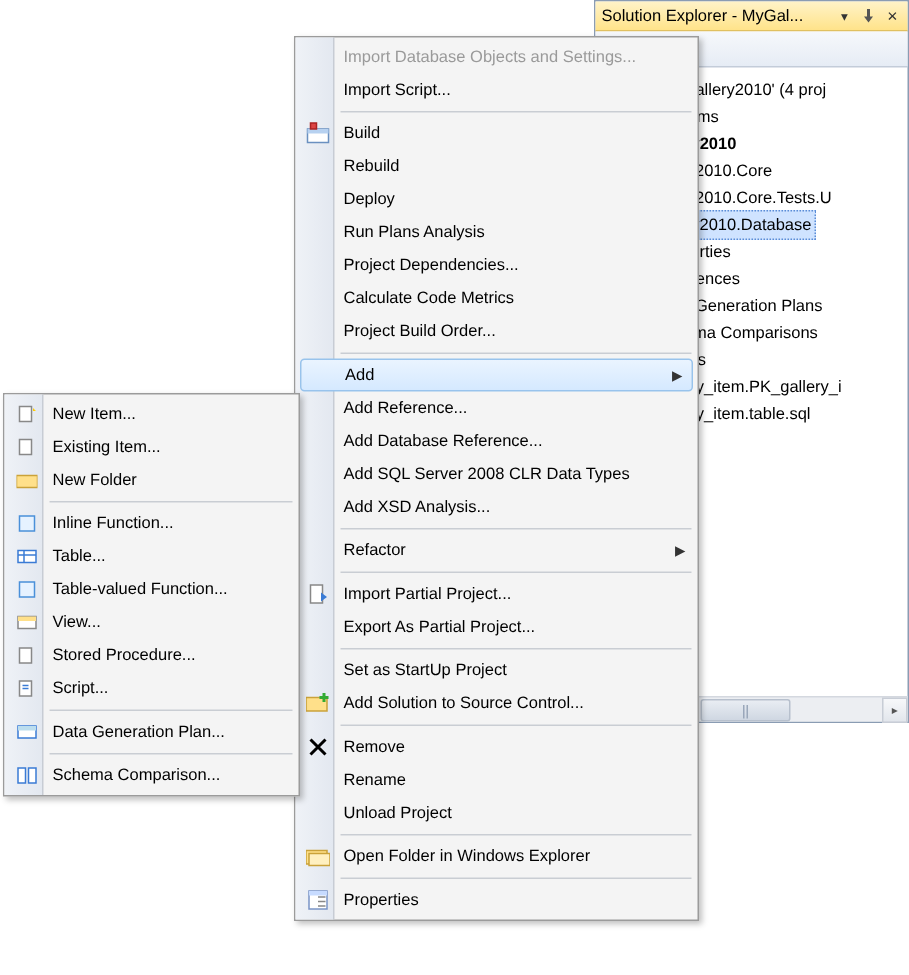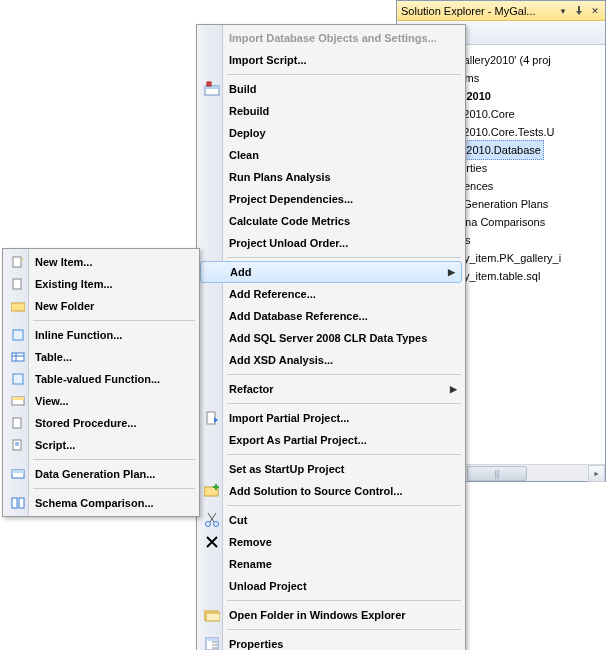--- a/index.html
+++ b/index.html
@@ -37,21 +37,21 @@
     box-shadow: 2px 2px 4px rgba(0,0,0,.25);
   }
   .menu .gutter {
     position: absolute; left: 0; top: 0; bottom: 0; width: 26px;
     background: linear-gradient(to right,#eff2f7,#e3e8f0);
     border-right: 1px solid #c7ccd4;
   }
   .menu .items { position: relative; padding: 2px 2px; }
   .menu .item {
     position: relative; height: 22px; display: flex; align-items: center;
-    padding-left: 30px; padding-right: 20px; color: #000; white-space: nowrap; font-weight: bold;
+    padding-left: 30px; padding-right: 20px; color: #000; white-space: nowrap;
   }
   .menu .item.disabled { color: #9a9a9a; }
   .menu .item.hover {
     background: linear-gradient(#eaf4ff,#d5e9ff);
     border: 1px solid #98c3ec; border-radius: 3px;
     margin: 0 1px; padding-left: 29px; padding-right: 19px;
   }
   .menu .item .ico { position: absolute; left: 4px; width: 18px; height: 18px; display: flex; align-items: center; justify-content: center; }
   .menu .item .arrow { position: absolute; right: 6px; font-size: 9px; color: #333; }
   .menu .sep { height: 1px; background: #c9cdd3; margin: 3px 2px 3px 28px; }
@@ -227,33 +227,30 @@
         </span>
         <span>Build</span>
       </div>
       <div class="item">
         <span>Rebuild</span>
       </div>
       <div class="item">
         <span>Deploy</span>
       </div>
       <div class="item">
-        <span>Clean</span>
-      </div>
-      <div class="item">
         <span>Run Plans Analysis</span>
       </div>
       <div class="item">
         <span>Project Dependencies...</span>
       </div>
       <div class="item">
         <span>Calculate Code Metrics</span>
       </div>
       <div class="item">
-        <span>Project Unload Order...</span>
+        <span>Project Build Order...</span>
       </div>
       <div class="sep"></div>
       <div class="item hover">
         <span>Add</span>
         <span class="arrow">▶</span>
       </div>
       <div class="item">
         <span>Add Reference...</span>
       </div>
       <div class="item">
@@ -290,30 +287,20 @@
       <div class="item">
         <span class="ico">
           <svg width="16" height="14">
             <rect x="0" y="3" width="14" height="9" fill="#ffe08a" stroke="#caa23a"></rect>
             <path d="M11 0h2v2h2v2h-2v2h-2V4H9V2h2z" fill="#3a3"></path>
           </svg>
         </span>
         <span>Add Solution to Source Control...</span>
       </div>
       <div class="sep"></div>
-      <div class="item">
-        <span class="ico">
-          <svg width="16" height="16">
-            <circle cx="4" cy="12" r="2.5" fill="none" stroke="#3a7bd5"></circle>
-            <circle cx="12" cy="12" r="2.5" fill="none" stroke="#3a7bd5"></circle>
-            <path d="M6 10L12 1M10 10L4 1" stroke="#555"></path>
-          </svg>
-        </span>
-        <span>Cut</span>
-      </div>
       <div class="item">
         <span class="ico">
           <svg width="16" height="16">
             <path d="M3 3l10 10M13 3L3 13" stroke="#000" stroke-width="2"></path>
           </svg>
         </span>
         <span>Remove</span>
       </div>
       <div class="item">
         <span>Rename</span>
@@ -338,21 +325,21 @@
             <rect x="2" y="2" width="12" height="12" fill="#fff" stroke="#7a94c6"></rect>
             <rect x="2" y="2" width="12" height="3" fill="#c7dbff"></rect>
             <path d="M8 6h5M8 9h5M8 12h5" stroke="#888"></path>
           </svg>
         </span>
         <span>Properties</span>
       </div>
     </div>
 </div>
 
-<div class="menu" style="left:2px; top:248px; width:198px;">
+<div class="menu" style="left:2px; top:262px; width:198px;">
   <div class="gutter"></div>
   <div class="items">
     <div class="item">
         <span class="ico">
           <svg width="14" height="14">
             <rect x="2" y="2" width="8" height="10" fill="#fff" stroke="#888"></rect>
             <path d="M9 1l4 4-2 0 0-2z" fill="#fc0"></path>
           </svg>
         </span>
         <span>New Item...</span>

